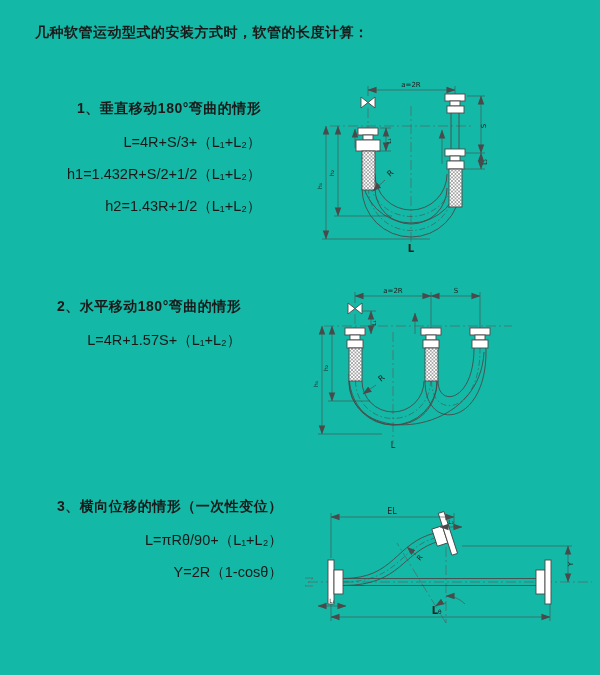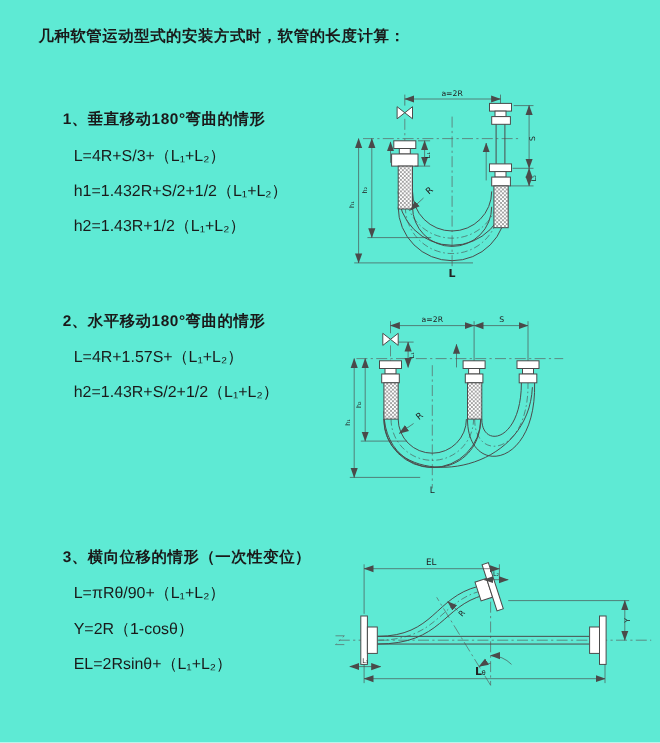--- a/index.html
+++ b/index.html
@@ -1,20 +1,20 @@
 <!DOCTYPE html>
 <html><head>
 <meta charset="utf-8">
 <style>
   html,body{margin:0;padding:0;background:#fff;}
-  .sheet{position:relative;width:600px;height:675px;background:#5eead4;overflow:hidden;
-         font-family:"Liberation Sans","DejaVu Sans",sans-serif;color:#1a1a1a;}
+  .sheet{position:relative;width:600px;height:675px;background:#14b8a6;overflow:hidden;
+         font-family:"Liberation Sans","DejaVu Sans",sans-serif;color:#1a1a1a;text-align:right;}
   .title{position:absolute;left:35px;top:24px;margin:0;font-size:14px;font-weight:bold;letter-spacing:.5px;}
   .txt{position:absolute;}
-  .s1{left:45px;top:100px}.s2{left:45px;top:283px}.s3{left:45px;top:498px}
+  .s1{left:45px;top:100px}.s2{left:45px;top:298px}.s3{left:45px;top:498px}
   .txt h2{font-size:14px;font-weight:bold;margin:0 0 8px 12px;letter-spacing:.5px;white-space:nowrap}
   .txt p{font-size:14.5px;font-weight:400;margin:0 0 0 22px;line-height:32px;white-space:nowrap}
   svg{position:absolute;overflow:visible}
   #d1{left:312px;top:76px;width:276px;height:180px}
   #d2{left:310px;top:286px;width:280px;height:172px}
   #d3{left:300px;top:503px;width:300px;height:142px}
   .cl{stroke:#5a5a5a;stroke-width:.6;stroke-dasharray:10 3 2 3;fill:none}
   .hose path{fill:none;stroke:#4a4a4a;stroke-width:.9}
   .hose .dash{stroke-width:.55;stroke-dasharray:6 2.5 1.5 2.5}
   .obj rect,.obj path{fill:#ffffff;stroke:#4a4a4a;stroke-width:.9}
@@ -117,21 +117,20 @@
     <text class="sm" x="175" y="86" transform="rotate(-90 175 86)" text-anchor="middle">L₂</text>
     <text class="sm" x="10" y="110" transform="rotate(-90 10 110)" text-anchor="middle">h₁</text>
     <text class="sm" x="22" y="97" transform="rotate(-90 22 97)" text-anchor="middle">h₂</text>
     <text class="mid" x="78" y="101" transform="rotate(-42 78 101)">R</text>
     <text class="big" x="99" y="176" text-anchor="middle">L</text>
   </svg>
 
   <section class="txt s2">
     <h2>2、水平移动180°弯曲的情形</h2>
     <p>L=4R+1.57S+（L₁+L₂）</p>
-    <p>h2=1.43R+S/2+1/2（L₁+L₂）</p>
   </section>
 
   <svg id="d2" viewBox="0 0 280 172">
     <g>
       <line class="cl" x1="14" y1="40" x2="202" y2="40"></line>
       <line class="cl" x1="83" y1="46" x2="83" y2="158"></line>
       <line class="cl" x1="45" y1="28" x2="45" y2="42"></line>
     </g>
 
     <g class="hose">
@@ -190,21 +189,20 @@
     <text class="sm" x="8" y="98" transform="rotate(-90 8 98)" text-anchor="middle">h₁</text>
     <text class="sm" x="18" y="82" transform="rotate(-90 18 82)" text-anchor="middle">h₂</text>
     <text class="mid" x="71" y="96" transform="rotate(-40 71 96)">R</text>
     <text class="mid" x="83" y="162" text-anchor="middle">L</text>
   </svg>
 
   <section class="txt s3">
     <h2>3、横向位移的情形（一次性变位）</h2>
     <p>L=πRθ/90+（L₁+L₂）</p>
     <p>Y=2R（1-cosθ）</p>
-    <p>EL=2Rsinθ+（L₁+L₂）</p>
   </section>
 
   <svg id="d3" viewBox="0 0 300 142">
     <g>
       <line class="cl" x1="8" y1="79" x2="292" y2="79"></line>
       <path class="cl" d="M 5,75 L 13,75 L 5,83 L 13,83"></path>
       <line class="cl" x1="146" y1="26" x2="146" y2="120" stroke-dasharray="none"></line>
       <line class="cl" x1="146" y1="120" x2="97" y2="40" stroke-dasharray="none"></line>
     </g>
 

